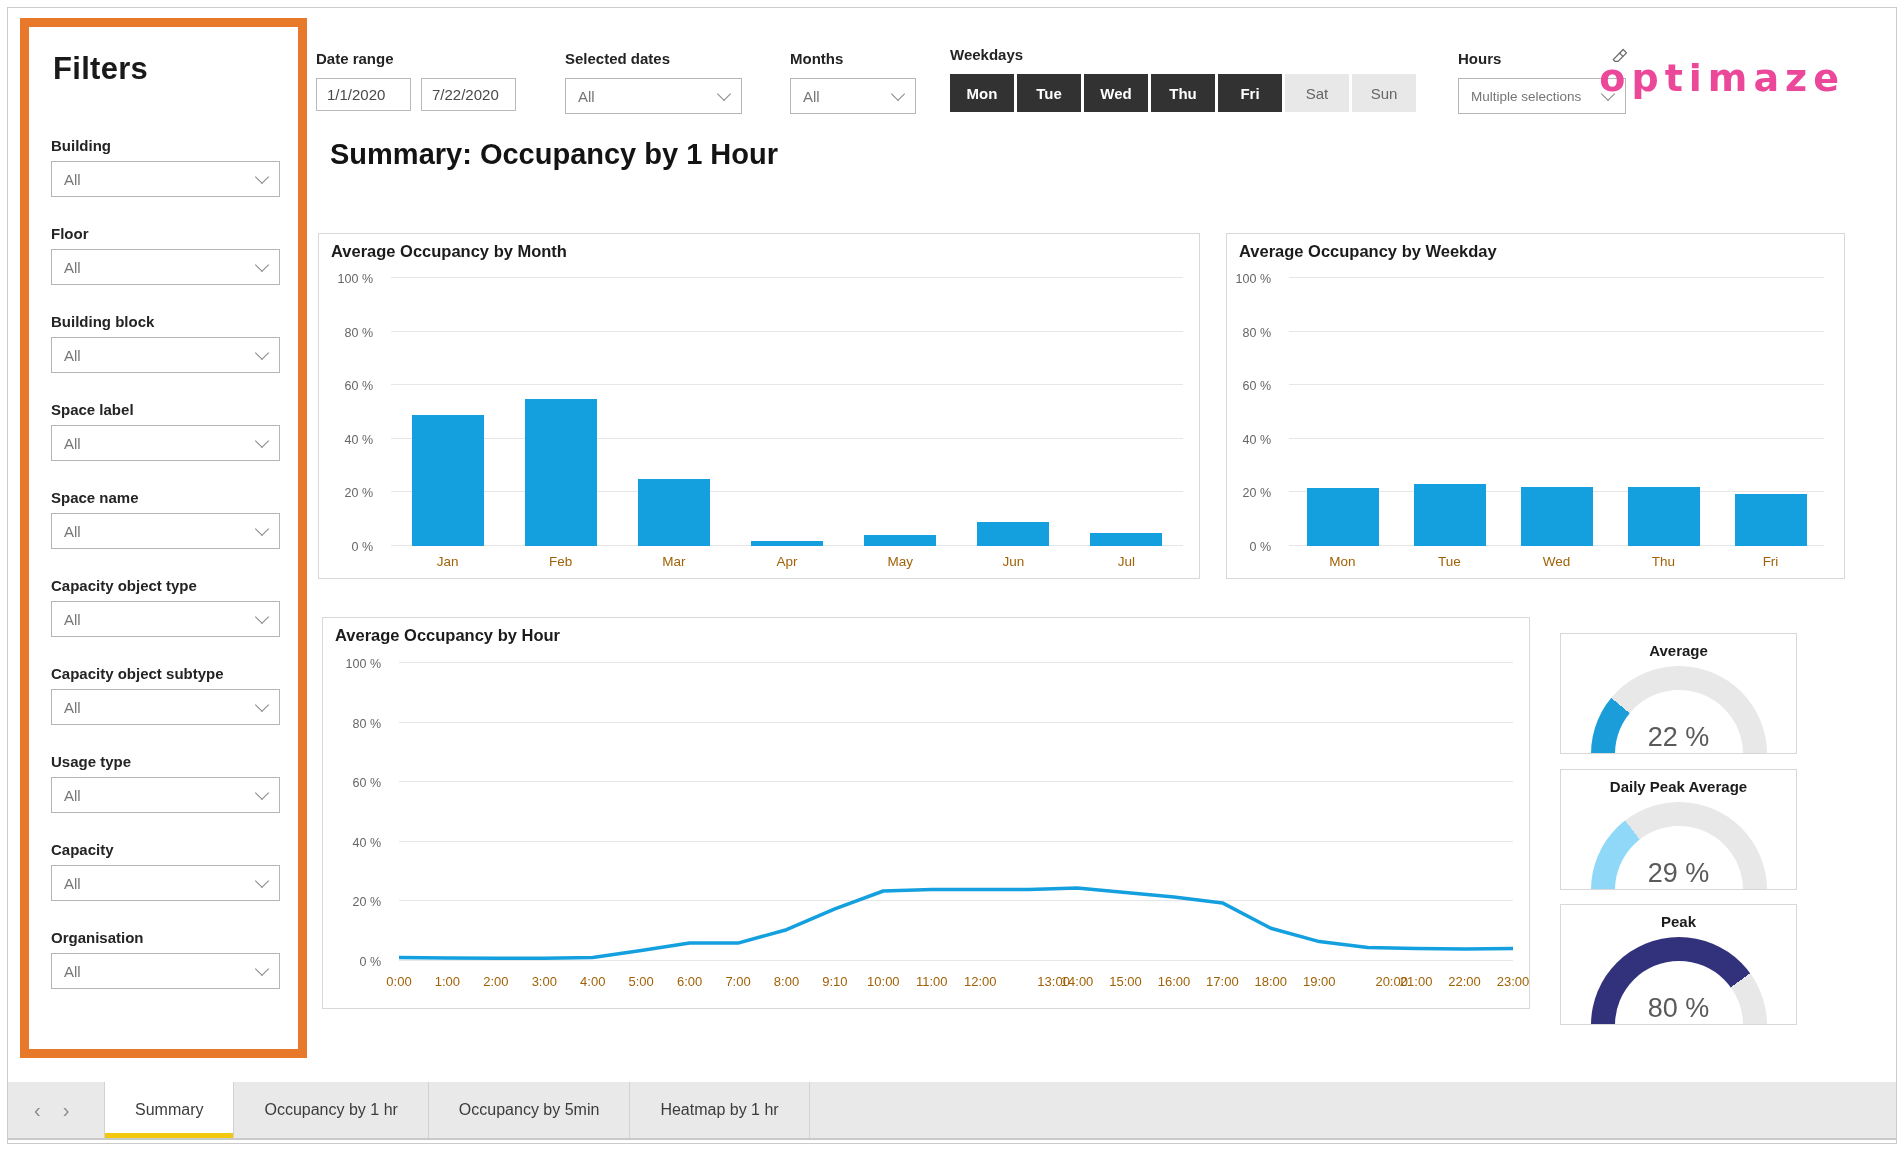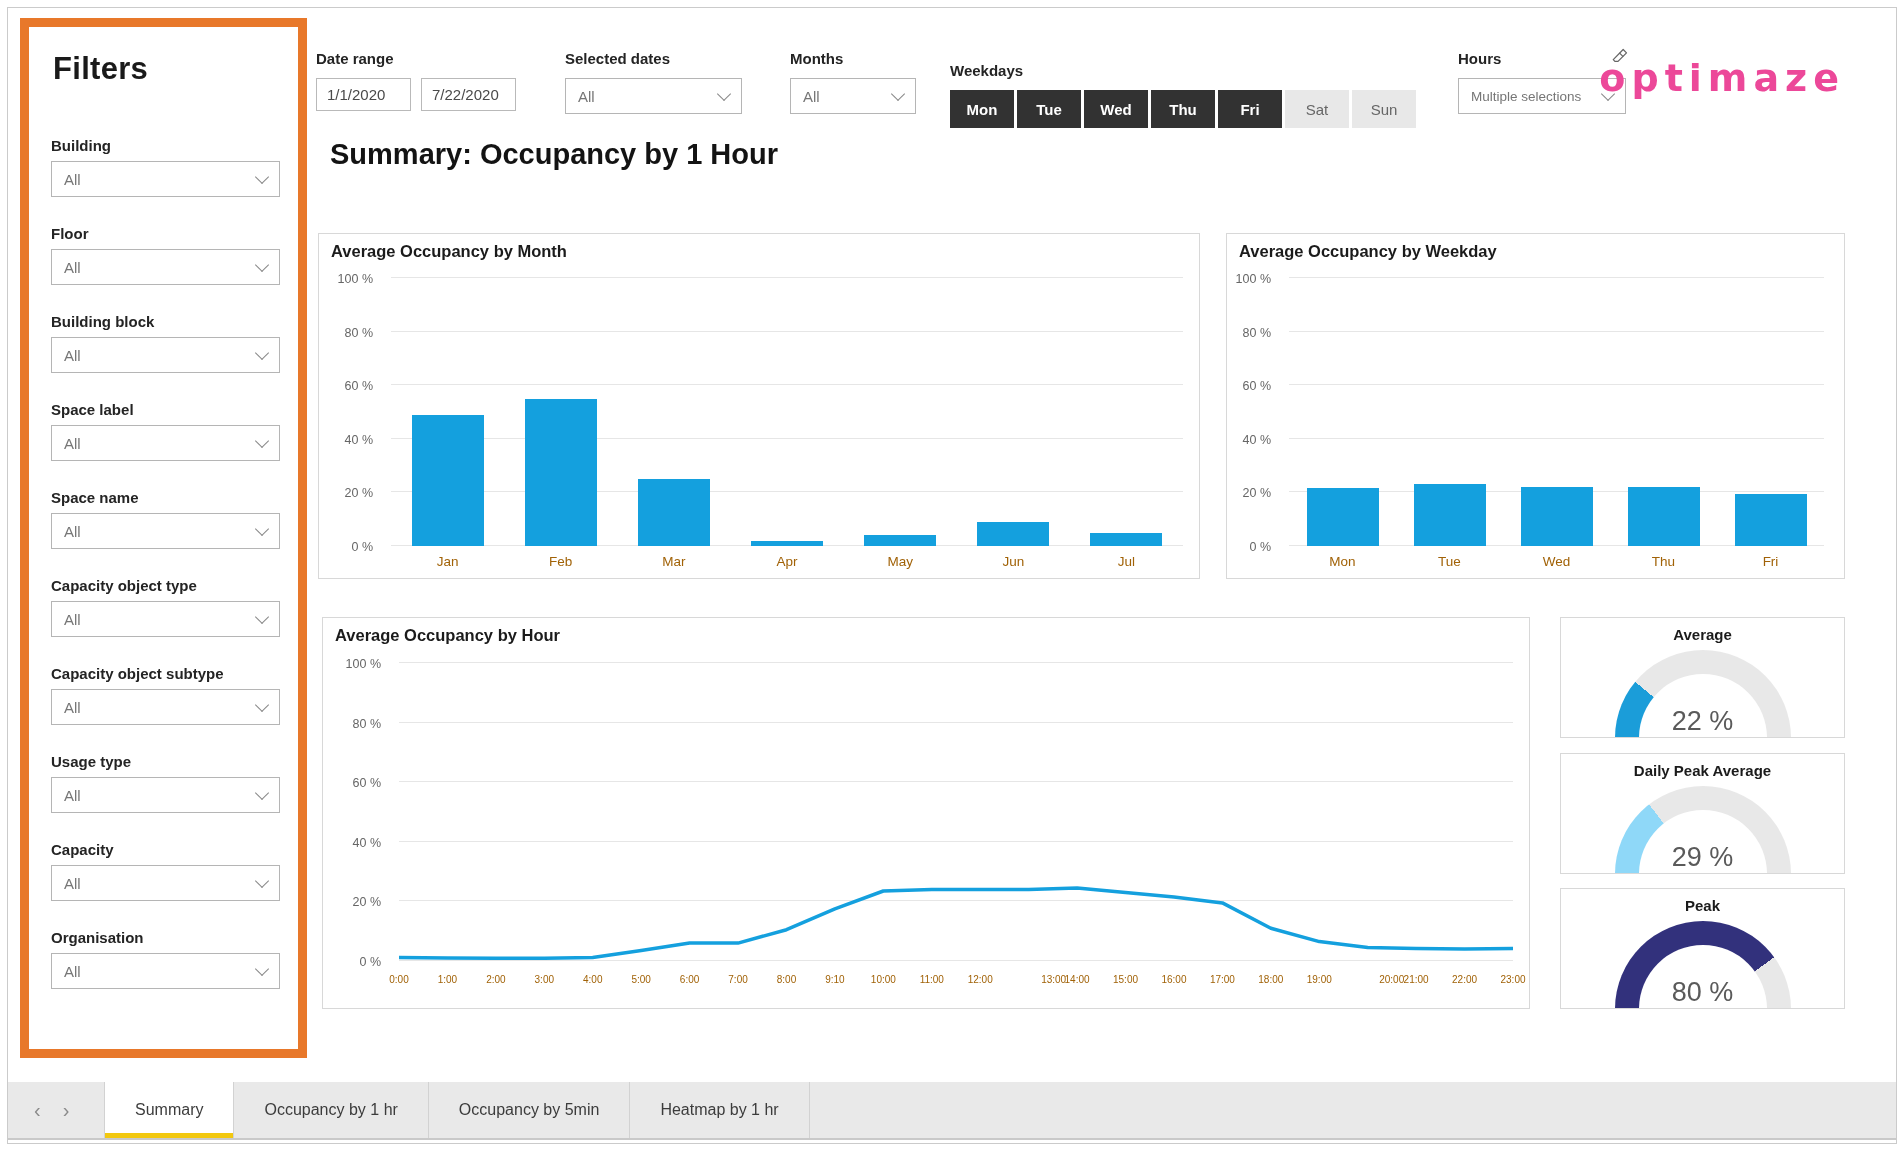--- a/index.html
+++ b/index.html
@@ -20,21 +20,21 @@
 
   
   .fld{position:absolute;}
   .fld-label{font-size:15px;font-weight:700;color:#242424;}
   #fld-daterange{left:316px;top:50px;}
   .date-row{display:flex;margin-top:11px;align-items:center;}
   .date-input{width:95px;height:33px;border:1px solid #b9b9b9;font-size:15px;color:#4a4a4a;
               display:flex;align-items:center;padding:0 10px;box-sizing:border-box;margin-right:10px;background:#fff;}
   #fld-selected{left:565px;top:50px;} #fld-selected .select{width:177px;margin-top:11px;}
   #fld-months{left:790px;top:50px;} #fld-months .select{width:126px;margin-top:11px;}
-  #fld-weekdays{left:950px;top:62px;}
+  #fld-weekdays{left:950px;top:46px;}
   .days{display:flex;gap:3px;margin-top:11px;}
   .day{width:64px;height:38px;display:flex;align-items:center;justify-content:center;font-size:15px;cursor:pointer;}
   .day.sel{background:#323232;color:#fff;font-weight:700;}
   .day.unsel{background:#e8e8e8;color:#666;}
   #fld-hours{left:1458px;top:50px;} #fld-hours .select{width:168px;margin-top:11px;font-size:13.5px;}
   .eraser{position:absolute;left:1610px;top:46px;width:20px;height:20px;cursor:pointer;}
   .logo{position:absolute;left:1560px;top:56px;width:285px;text-align:right;font-size:38px;font-weight:700;
         color:#ec4899;letter-spacing:6px;font-family:"DejaVu Sans","Liberation Sans",sans-serif;}
   .page-title{position:absolute;left:330px;top:138px;font-size:29px;font-weight:700;color:#131313;}
 
@@ -50,26 +50,26 @@
   #panel-month .xlabs{left:72px;right:16px;bottom:6px;height:18px;}
   #panel-weekday .plot{left:62px;right:20px;top:44px;bottom:32px;}
   #panel-weekday .ylabs{left:0;width:52px;top:44px;bottom:32px;}
   #panel-weekday .xlabs{left:62px;right:20px;bottom:6px;height:18px;}
   #panel-hour .plot{left:76px;right:16px;top:45px;bottom:47px;}
   #panel-hour .ylabs{left:0;width:66px;top:45px;bottom:47px;}
   #panel-hour .xlabs{left:76px;right:16px;bottom:16px;height:18px;}
   .grid{position:absolute;left:0;right:0;height:1px;background:#e6e6e6;}
   .ylab{position:absolute;right:8px;font-size:12.5px;color:#666;white-space:nowrap;}
   .xlab{position:absolute;transform:translateX(-50%);font-size:13.5px;color:#a16207;white-space:nowrap;}
-  #panel-hour .xlab{font-size:10px;}
+  #panel-hour .xlab{font-size:13px;}
   .bar{position:absolute;bottom:0;width:72px;}
   .lineplot-svg{position:absolute;left:0;top:0;}
 
   
-  .gpanel{position:absolute;left:1560px;width:285px;height:121px;border:1px solid #d8d8d8;background:#fff;box-sizing:border-box;overflow:hidden;}
+  .gpanel{position:absolute;left:1560px;width:237px;height:121px;border:1px solid #d8d8d8;background:#fff;box-sizing:border-box;overflow:hidden;margin-top:16px;}
   #gauge-0{top:617px;} #gauge-1{top:753px;} #gauge-2{top:888px;}
   .gtitle{text-align:center;font-size:15px;font-weight:700;color:#1b1b1b;margin-top:8px;}
   .gwrap{position:absolute;left:50%;transform:translateX(-50%);bottom:-1px;width:176px;height:88px;}
   .garc{position:absolute;left:0;bottom:0;width:176px;height:88px;border-radius:176px 176px 0 0;}
   .ghole{position:absolute;left:50%;bottom:0;transform:translateX(-50%);width:128px;height:64px;
          border-radius:128px 128px 0 0;background:#fff;}
   .gvalue{position:absolute;left:50%;transform:translateX(-50%);bottom:1px;font-size:27px;color:#5a5a5a;white-space:nowrap;}
 
   
   .tabbar{position:absolute;left:8px;right:8px;top:1082px;height:58px;background:#e9e9e9;

